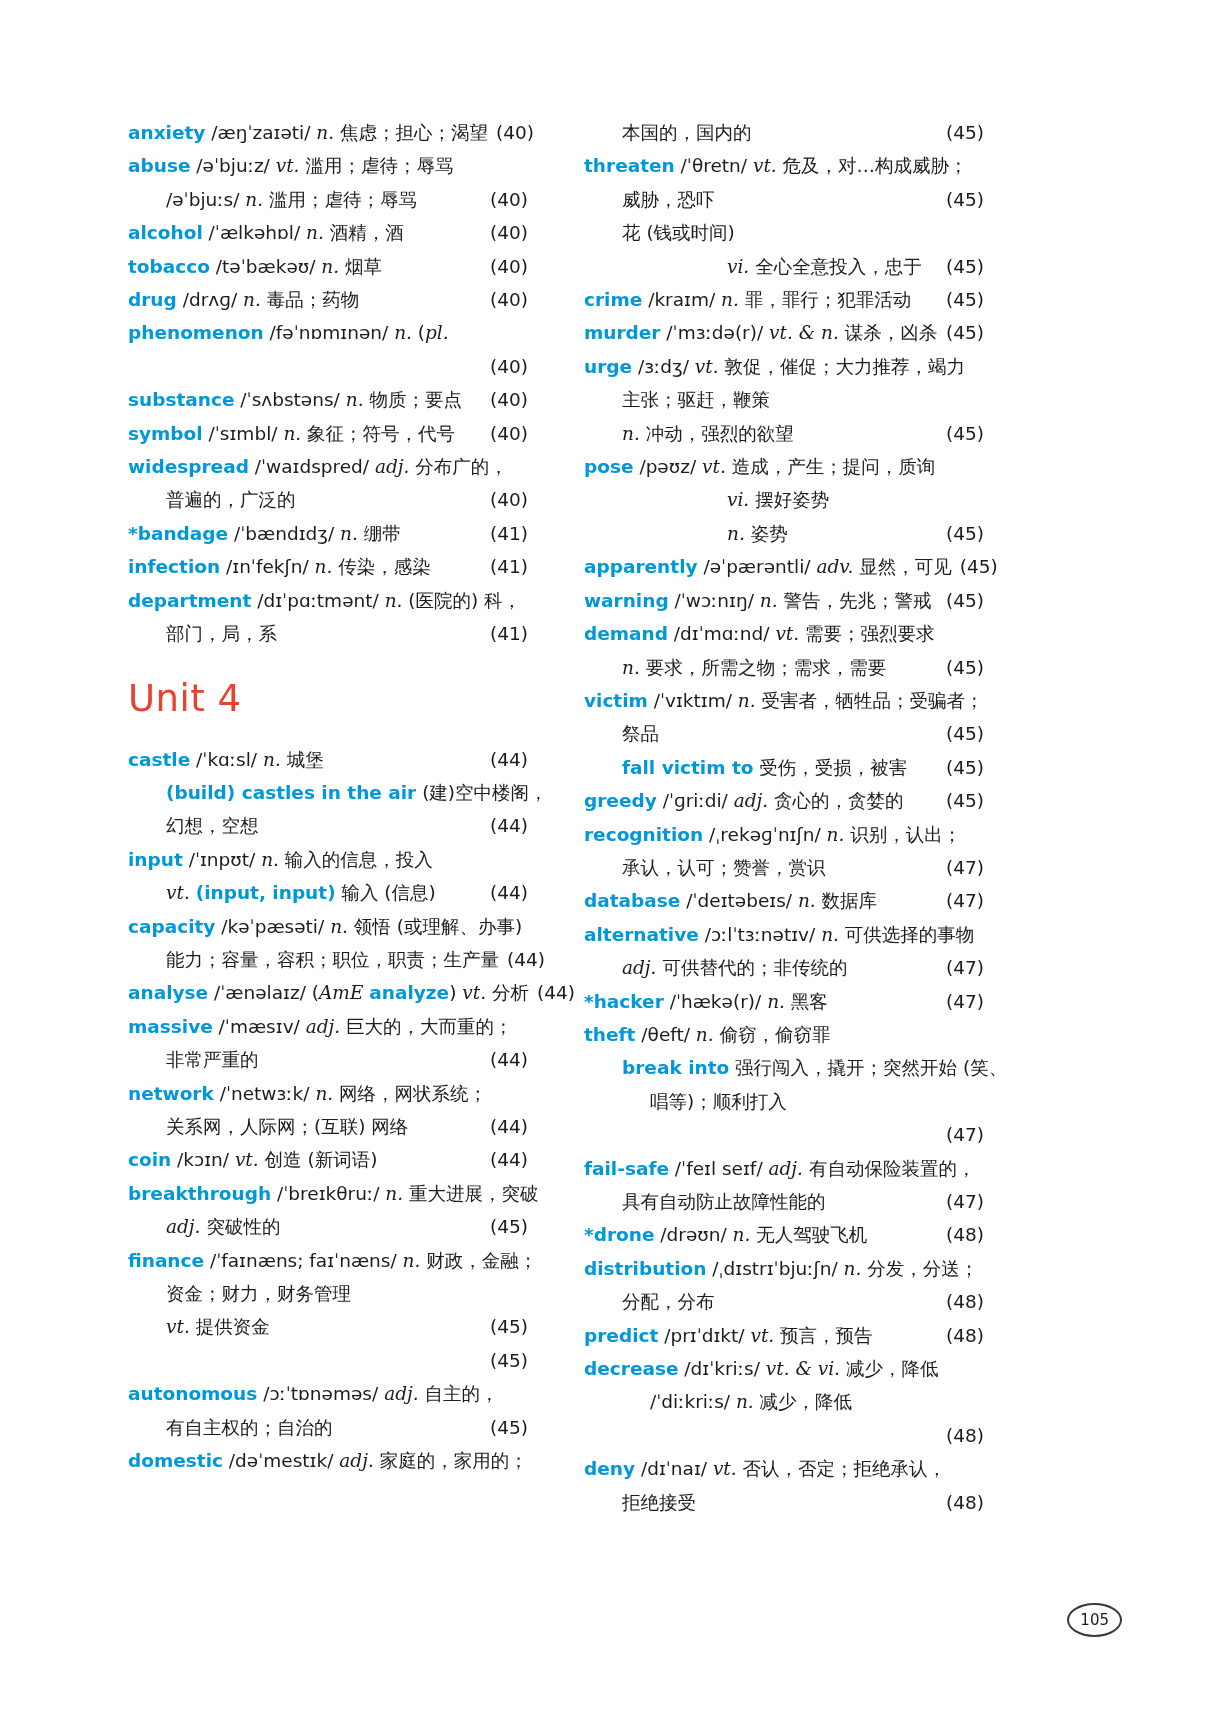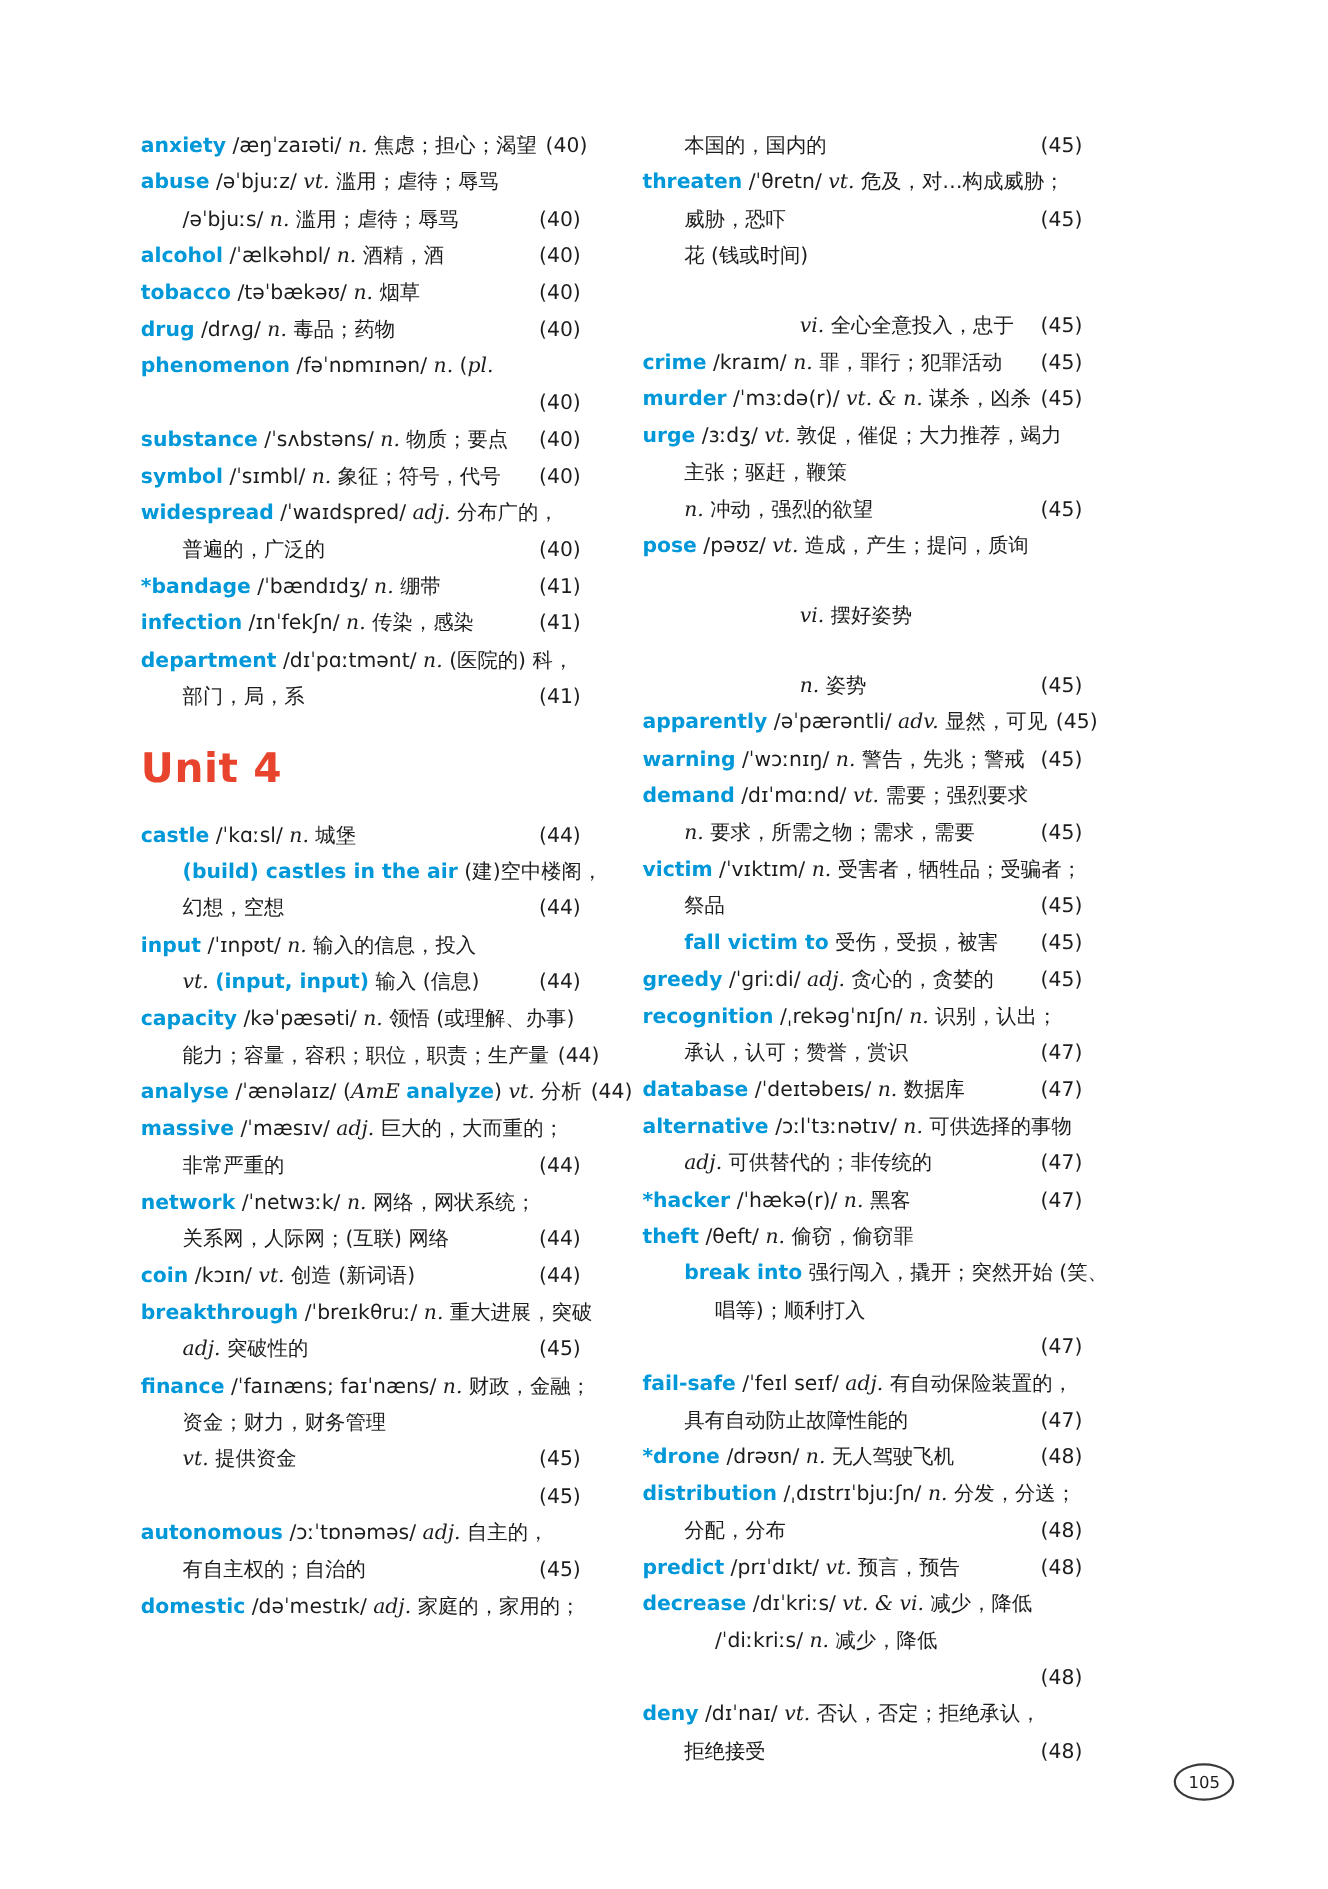--- a/index.html
+++ b/index.html
@@ -21,30 +21,30 @@
   .col { width: 400px; flex: 0 0 400px; }
   .line {
     display: flex;
     align-items: baseline;
     line-height: 33.4px;
     font-size: 18.5px;
     white-space: nowrap;
   }
   .ind1 { padding-left: 38px; }
   .ind2 { padding-left: 66px; flex-direction: column; }
-  .ind3 { padding-left: 143px; margin-top: 30px; }
+  .ind3 { padding-left: 143px; }
   .seg-wrap { flex: 0 1 auto; }
   .pg { margin-left: auto; padding-left: 8px; flex: 0 0 auto; }
   .s-w { color: var(--headword-color, #0098d8); font-weight: 700; }
   .s-i { font-style: italic; font-family: "DejaVu Serif", serif; }
   .s-t { font-style: normal; }
   .unit-heading {
     color: var(--heading-color, #e8432d);
     font-size: 37px;
-    font-weight: 700;
+    font-weight: 400;
     line-height: 44px;
     margin: 26px 0 22px 0;
     letter-spacing: 0.5px;
   }
   .page-num-badge {
     position: absolute;
     right: 85px;
     bottom: 52px;
     border: 2px solid #3a3a3a;
     border-radius: 50%;

